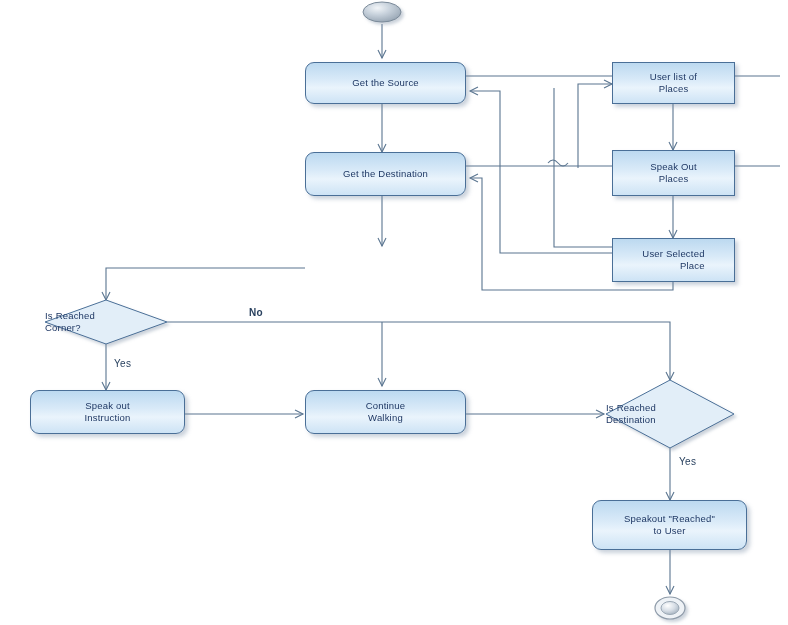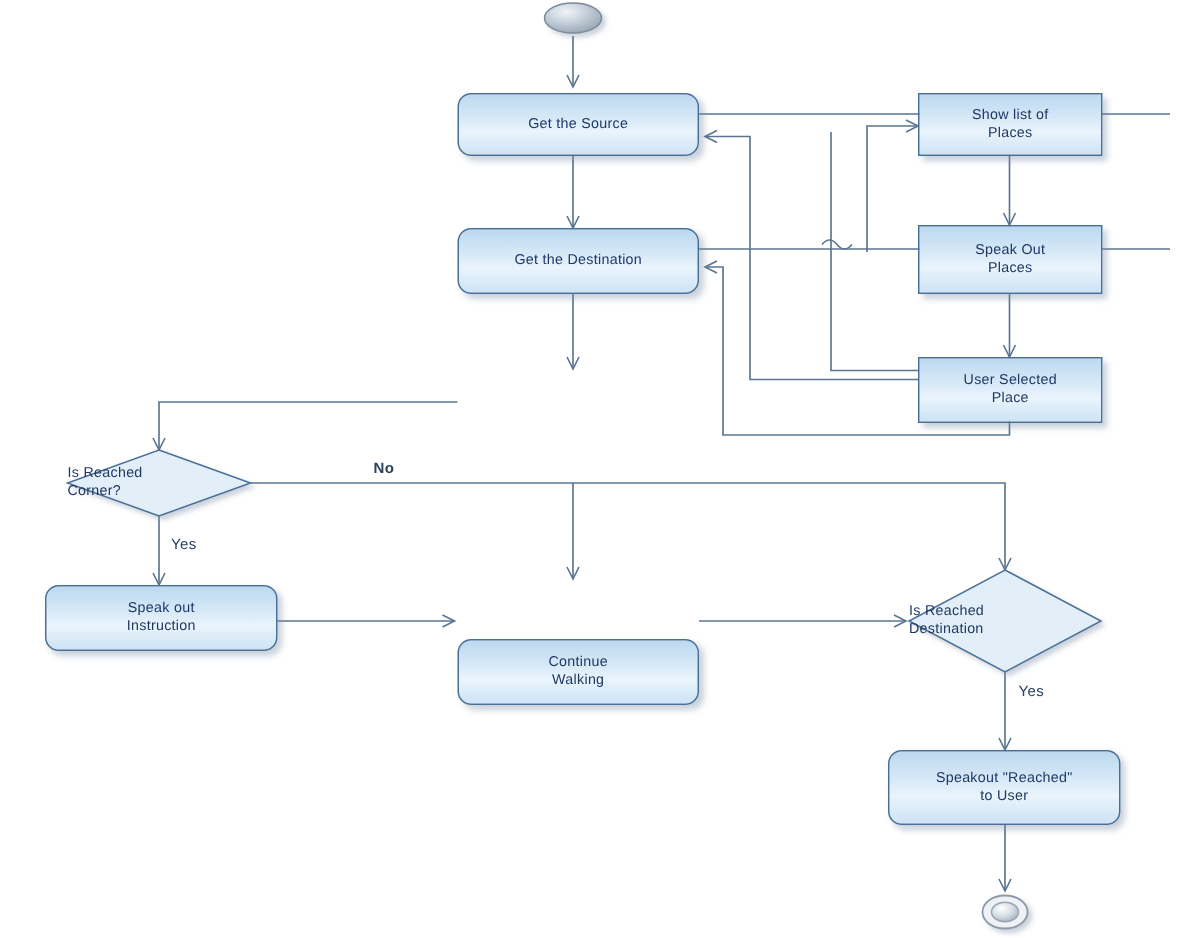--- a/index.html
+++ b/index.html
@@ -168,40 +168,40 @@
   <div class="node rounded" style="left:305px; top:62px; width:161px; height:42px;">
     <span class="node-label">Get the Source</span>
   </div>
 
   <div class="node rounded" style="left:305px; top:152px; width:161px; height:44px;">
     <span class="node-label">Get the Destination</span>
   </div>
 
 
   <div class="node rect" style="left:612px; top:62px; width:123px; height:42px;">
-    <span class="node-label">Show list of
+    <span class="node-label">User list of
 Places</span>
   </div>
 
   <div class="node rect" style="left:612px; top:150px; width:123px; height:46px;">
     <span class="node-label">Speak Out
 Places</span>
   </div>
 
-  <div class="node rect" style="left:612px; top:238px; width:123px; height:44px;">
+  <div class="node rect" style="left:612px; top:238px; width:123px; height:44px;text-align:right;">
     <span class="node-label">User Selected
 Place</span>
   </div>
 
   <div class="node rounded" style="left:30px; top:390px; width:155px; height:44px;">
     <span class="node-label">Speak out
 Instruction</span>
   </div>
 
-  <div class="node rounded" style="left:305px; top:390px; width:161px; height:44px;margin-top:36px;">
+  <div class="node rounded" style="left:305px; top:390px; width:161px; height:44px;">
     <span class="node-label">Continue
 Walking</span>
   </div>
 
   <div class="node rounded" style="left:592px; top:500px; width:155px; height:50px;">
     <span class="node-label">Speakout "Reached"
 to User</span>
   </div>
 
   <div class="diamond" style="left:45px; top:300px; width:122px; height:44px;">

